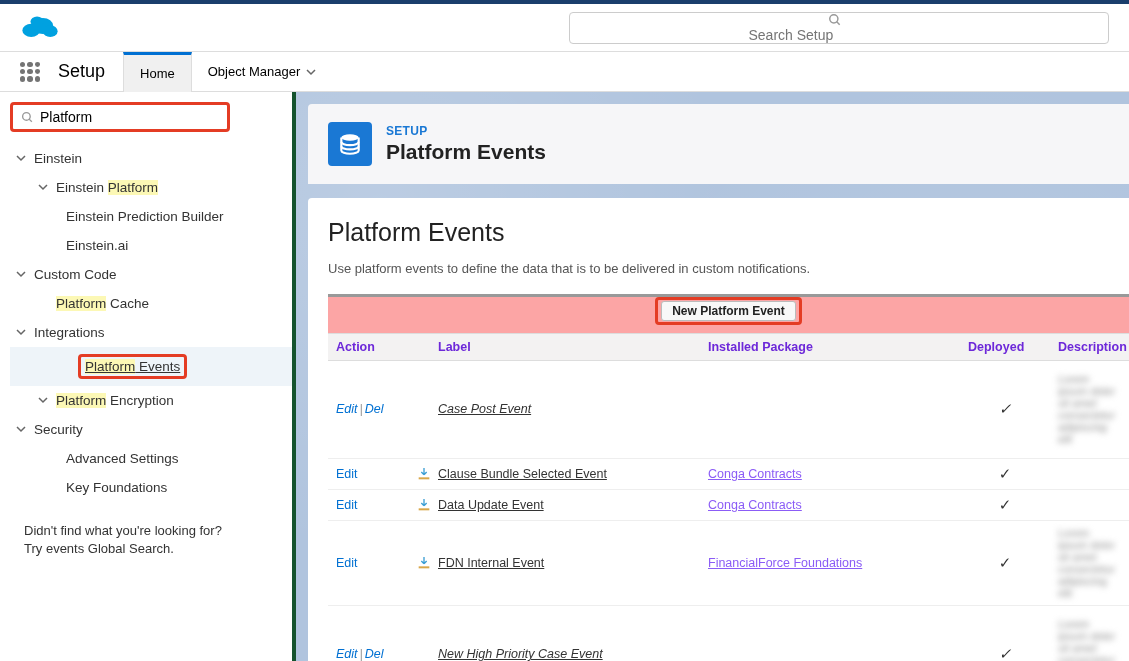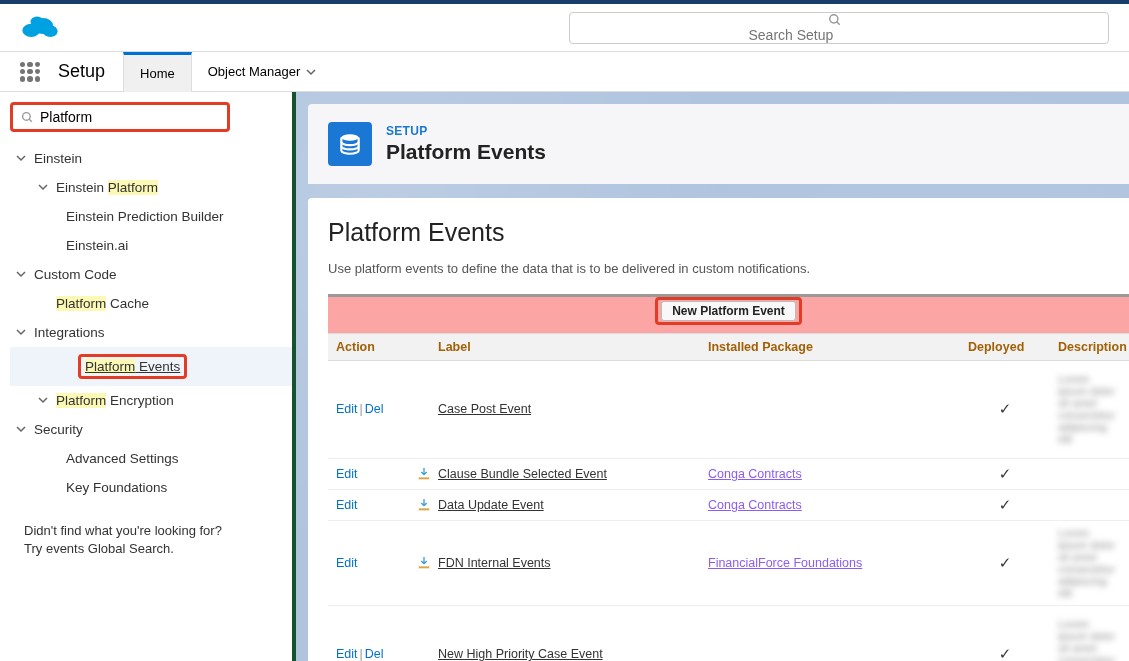--- a/index.html
+++ b/index.html
@@ -51,36 +51,36 @@
 .content-card { background: #fff; border-radius: 4px 0 0 0; padding: 20px 0 0 20px; height: 500px; overflow: hidden; }
 .card-heading { font-size: 25px; font-weight: 400; color: #222; margin-bottom: 14px; }
 .card-desc { font-size: 13px; color: #555; margin-bottom: 18px; }
 
 .table-wrap { border-top: 3px solid #999; }
 .button-bar { height: 36px; display: flex; align-items: flex-start; justify-content: center; background: #fca5a5; }
 .new-btn-callout { border: 3px solid #e43c24; border-radius: 4px; padding: 1px 3px; }
 .new-btn { background: #f8f8f8; border: 1px solid #bbb; border-radius: 3px; padding: 2px 10px; font-size: 12px; font-weight: 700; cursor: pointer; color: #222; }
 
 .ptable { width: 100%; border-collapse: collapse; font-size: 12.5px; table-layout: fixed; }
-.ptable th { background: #f3f2f2; text-align: left; padding: 6px 8px; font-weight: 700; color: #a16207; border-top: 1px solid #ddd; border-bottom: 1px solid #ddd; margin-left: 8px; }
+.ptable th { background: #f3f2f2; text-align: left; padding: 6px 8px; font-weight: 700; color: #6d28d9; border-top: 1px solid #ddd; border-bottom: 1px solid #ddd; margin-left: 8px; }
 .ptable td { padding: 6px 8px; border-bottom: 1px solid #eee; vertical-align: middle; color: #333; }
 .ptable td .act { color: #0070d2; cursor: pointer; }
 .ptable td .sep { color: #999; margin: 0 2px; }
 .ptable td .lbl { color: #333; text-decoration: underline; cursor: pointer; }
 .ptable td .pkg { color: #8b5cf6; text-decoration: underline; cursor: pointer; }
 .ptable .dl-icon { display: inline-flex; vertical-align: middle; }
 .ptable .check { text-align: center; font-size: 15px; }
 .blur-text { filter: blur(3px); color: #888; font-size: 11px; line-height: 1.1; }
 .col-action { width: 80px; }
 .col-icon { width: 22px; }
 .col-label { width: 270px; }
 .col-pkg { width: 260px; }
 .col-dep { width: 90px; text-align: center; }
 .col-desc { }
-.ptable tr.tall td { padding-top: 12px; padding-bottom: 12px; }
+.ptable tr.tall td { padding-top: 12px; padding-bottom: 12px; font-style: italic; }
 </style>
 </head>
 <body>
 
 <div class="top-border"></div>
 
 <div class="header-bar">
   <span>
     <svg class="cloud-logo" viewBox="0 0 60 40">
       <ellipse cx="18" cy="26" rx="12" ry="9" fill="#00a1e0"></ellipse>
@@ -267,21 +267,21 @@
                 <td></td>
               </tr>
               <tr>
                 <td><span class="act">Edit</span></td>
                 <td><span class="dl-icon">
                     <svg width="16" height="16" viewBox="0 0 24 24">
                       <path d="M12 3v10m0 0l-4-4m4 4l4-4" stroke="#3b9ed4" stroke-width="2" fill="none"></path>
                       <path d="M4 17h16v3H4z" fill="#d9a74a"></path>
                     </svg>
                   </span></td>
-                <td><span class="lbl">FDN Internal Events</span></td>
+                <td><span class="lbl">FDN Internal Event</span></td>
                 <td><span class="pkg">FinancialForce Foundations</span></td>
                 <td class="check">✓</td>
                 <td>
                   <div class="blur-text">Lorem ipsum dolor sit amet<br>consectetur adipiscing elit</div>
                 </td>
               </tr>
               <tr class="tall">
                 <td><span class="act">Edit</span><span class="sep">|</span><span class="act">Del</span></td>
                 <td></td>
                 <td><span class="lbl">New High Priority Case Event</span></td>

